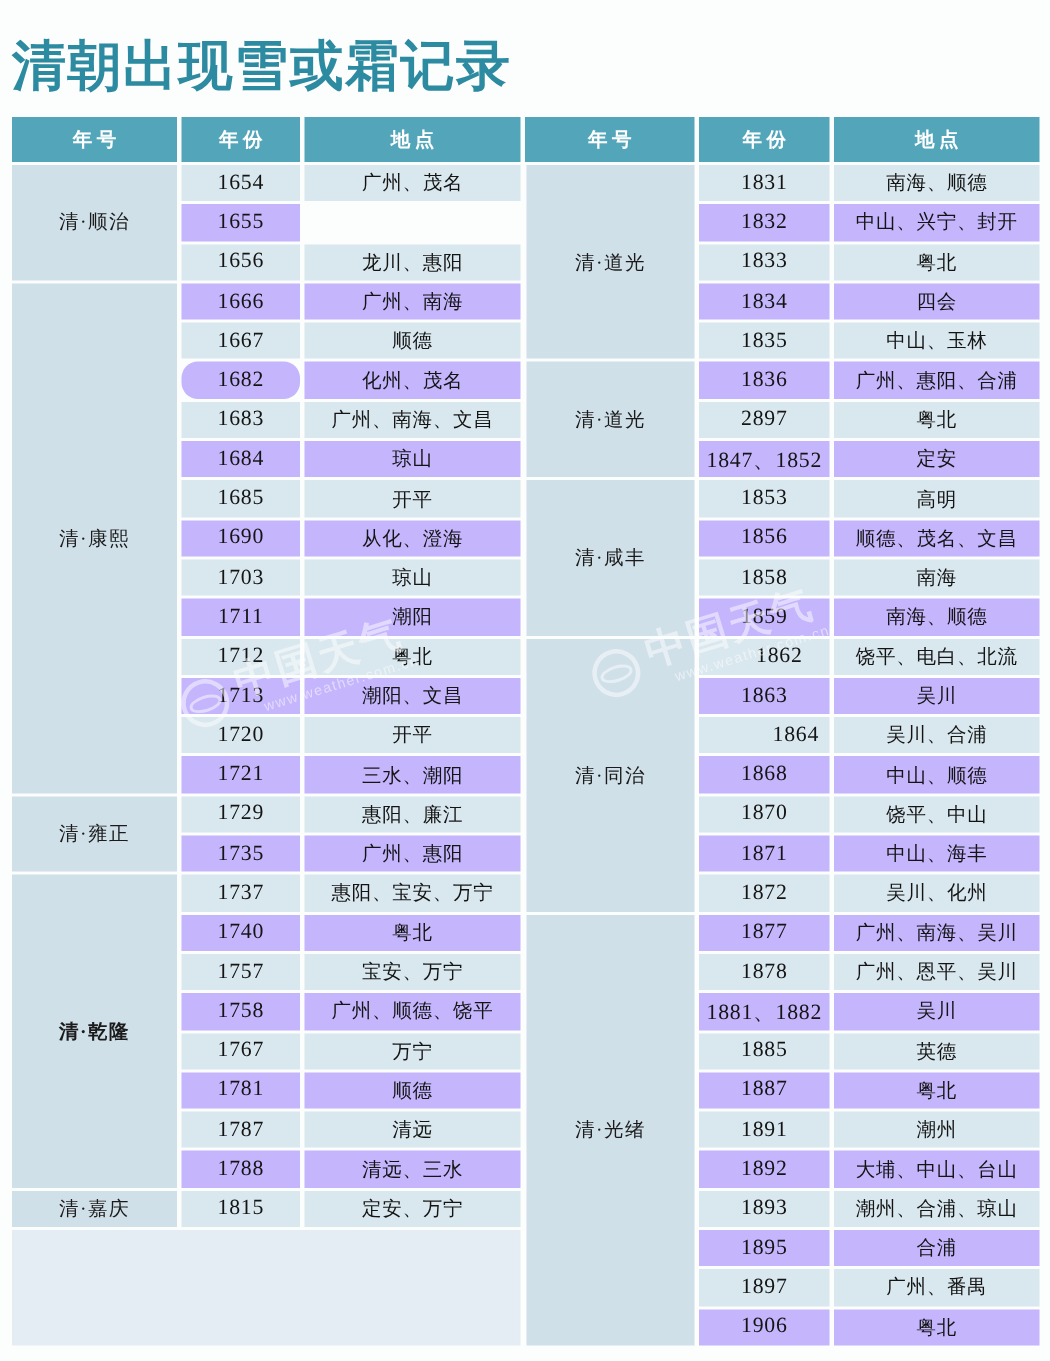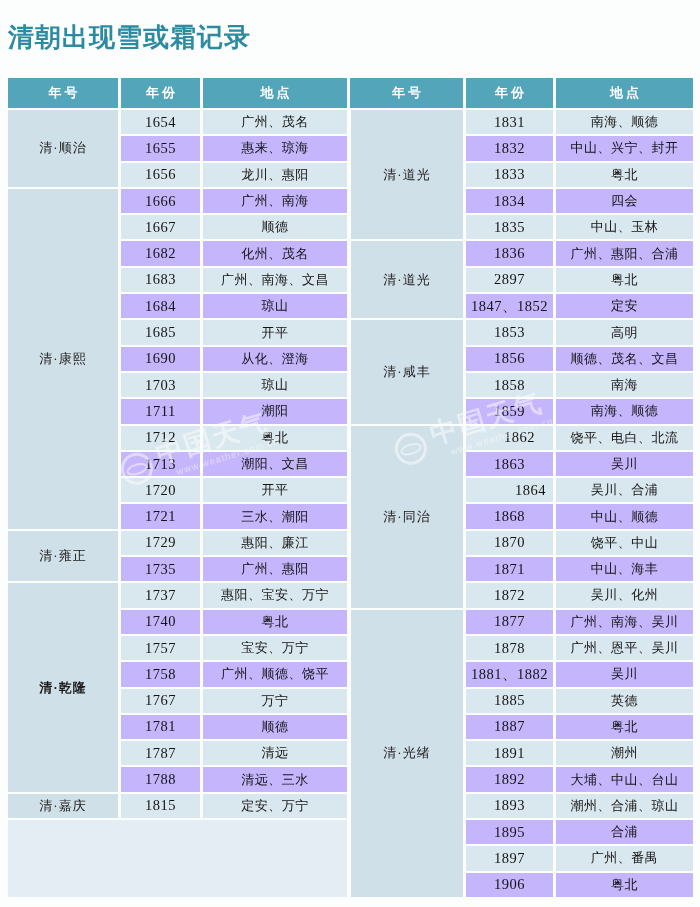--- a/index.html
+++ b/index.html
@@ -6,21 +6,21 @@
   body{
     width:700px;height:907px;
     background:#fcfdfd;
     font-family:"Liberation Serif","DejaVu Serif",serif;
     position:relative;overflow:hidden;
   }
   .page{position:absolute;inset:0;}
 
   .page-title{
     position:absolute;left:8px;top:20px;
-    font-size:26px;font-weight:bold;color:#2c8aa1;
+    font-size:36px;font-weight:bold;color:#2c8aa1;
     letter-spacing:1px;white-space:nowrap;
   }
 
   
   .table-header{
     position:absolute;left:8px;top:78px;height:30px;
     display:grid;grid-template-columns:110px 79px 144px 113px 87px 137px;
     column-gap:3px;
   }
   .header-cell{
@@ -97,28 +97,27 @@
 
   <div class="half left" id="half-left">
       <div class="era-cell" style="grid-row: 1 / span 3;">清·顺治</div>
       <div class="era-cell" style="grid-row: 4 / span 13;">清·康熙</div>
       <div class="era-cell" style="grid-row: 17 / span 2; text-align: center;">清·雍正</div>
       <div class="era-cell" style="grid-row: 19 / span 8; font-weight: bold;">清·乾隆</div>
       <div class="era-cell" style="grid-row: 27 / span 1;">清·嘉庆</div>
       <div class="cell year dark" style="grid-area: 1 / 2;">1654</div>
       <div class="cell location dark" style="grid-area: 1 / 3;">广州、茂名</div>
       <div class="cell year light" style="grid-area: 2 / 2;">1655</div>
-      <div class="cell location light" style="grid-area: 2 / 3;">惠来、琼海</div>
       <div class="cell year dark" style="grid-area: 3 / 2;">1656</div>
       <div class="cell location dark" style="grid-area: 3 / 3;">龙川、惠阳</div>
       <div class="cell year light" style="grid-area: 4 / 2;">1666</div>
       <div class="cell location light" style="grid-area: 4 / 3;">广州、南海</div>
       <div class="cell year dark" style="grid-area: 5 / 2;">1667</div>
       <div class="cell location dark" style="grid-area: 5 / 3;">顺德</div>
-      <div class="cell year light" style="grid-area: 6 / 2;">1682</div>
+      <div class="cell year light" style="grid-area: 6 / 2; border-radius: 11px;">1682</div>
       <div class="cell location light" style="grid-area: 6 / 3;">化州、茂名</div>
       <div class="cell year dark" style="grid-area: 7 / 2;">1683</div>
       <div class="cell location dark" style="grid-area: 7 / 3;">广州、南海、文昌</div>
       <div class="cell year light" style="grid-area: 8 / 2;">1684</div>
       <div class="cell location light" style="grid-area: 8 / 3;">琼山</div>
       <div class="cell year dark" style="grid-area: 9 / 2;">1685</div>
       <div class="cell location dark" style="grid-area: 9 / 3;">开平</div>
       <div class="cell year light" style="grid-area: 10 / 2;">1690</div>
       <div class="cell location light" style="grid-area: 10 / 3;">从化、澄海</div>
       <div class="cell year dark" style="grid-area: 11 / 2;">1703</div>

